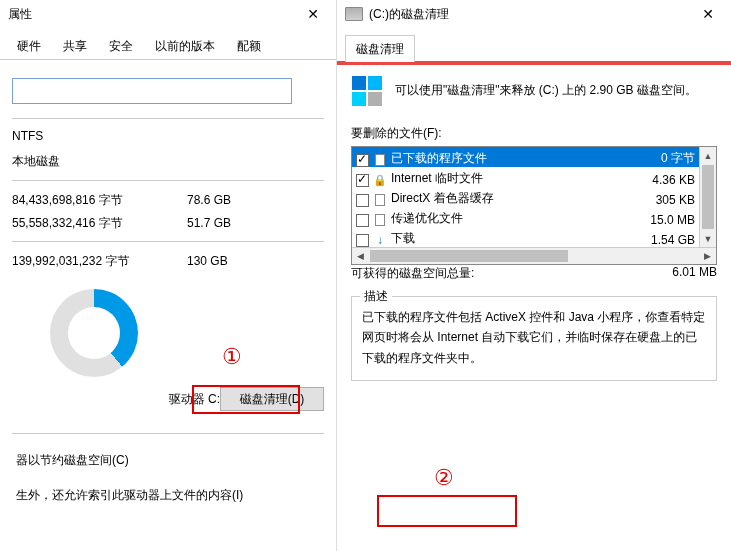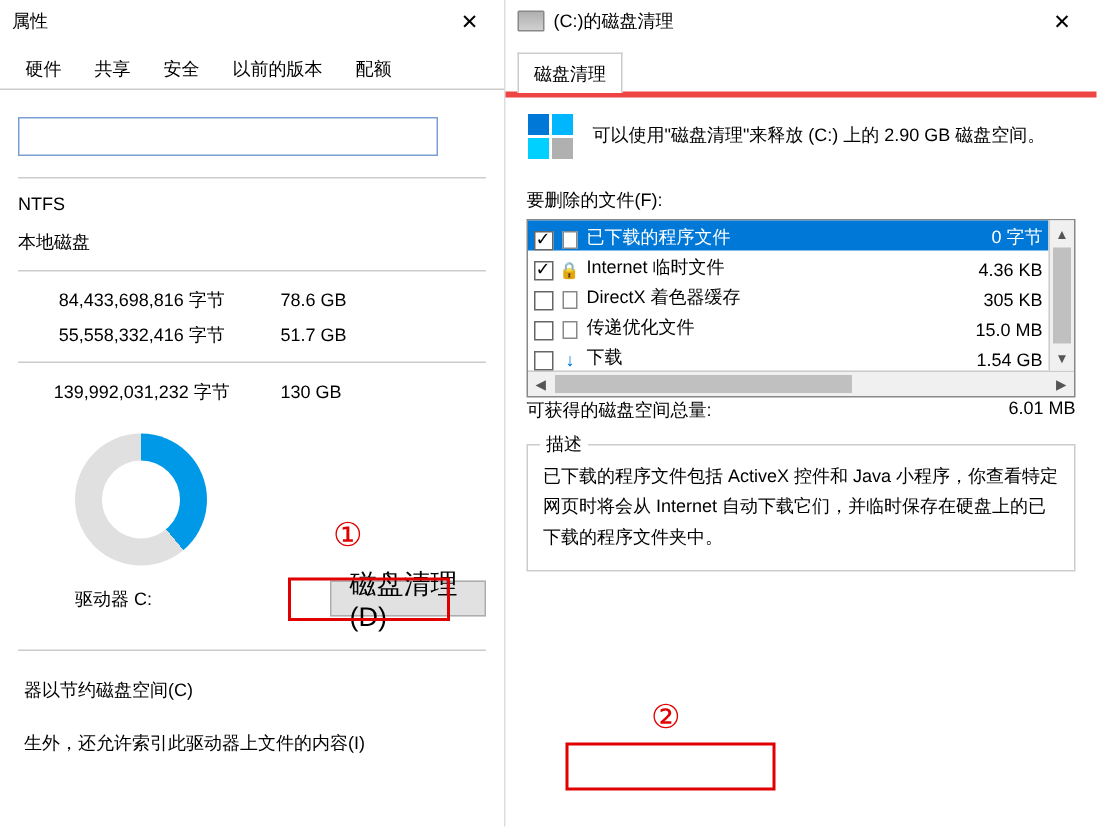--- a/index.html
+++ b/index.html
@@ -20,34 +20,34 @@
   .titlebar .title { flex: 1; font-size: 12px; }
   .titlebar .close { width: 30px; text-align: center; font-size: 14px; cursor: default; }
   .drive-icon { width: 18px; height: 14px; margin-right: 6px; background: linear-gradient(#b0b0b0,#d0d0d0); border: 1px solid #888; border-radius: 1px; display: inline-block; position: relative; }
   .tabs { display: flex; padding-left: 6px; border-bottom: 1px solid #ccc; margin-top: 4px; }
   .tab { padding: 5px 10px 4px; border: 1px solid transparent; border-bottom: none; cursor: default; font-size: 12px; }
   .tab.active { border-color: #ccc; background: #fff; position: relative; top: 1px; }
   .content { padding: 10px 12px; }
   .textbox { width: 280px; height: 26px; border: 1px solid #7a9fd4; margin: 8px 0 14px; }
   .hr { border-top: 1px solid #ccc; margin: 6px 0 8px; }
   .row { display: flex; align-items: baseline; padding: 3px 0; }
-  .row .c1 { width: 175px; text-align: center; padding-right: 10px; }
+  .row .c1 { width: 175px; text-align: left; padding-right: 10px; }
   .row .c2 { width: 60px; text-align: left; }
   .donut {
     width: 88px; height: 88px; border-radius: 50%;
     background: conic-gradient(#0099e8 0 140deg, #e0e0e0 140deg 360deg);
     display: flex; align-items: center; justify-content: center; margin: 16px 0 10px 38px;
   }
   .donut::after { content: ""; width: 52px; height: 52px; background: #fff; border-radius: 50%; }
   .btn {
     display: inline-flex; align-items: center; justify-content: center;
     height: 24px; padding: 0 12px; border: 1px solid #adadad;
-    background: #e1e1e1; cursor: default; font-size: 18px;
-  }
-  .drive-row { display: flex; align-items: center; }
+    background: #e1e1e1; cursor: default; font-size: 12px;
+  }
+  .drive-row { display: flex; align-items: center; text-align: right; }
   .drive-row .label { flex: 1; }
   .red-box { position: absolute; border: 2px solid #e00000; pointer-events: none; }
   .circled { color: #e00000; font-size: 22px; position: absolute; pointer-events: none; }
   .desc-line { padding: 10px 4px 2px; }
   
   .r-tabs { display: flex; padding-left: 8px; border-bottom: 4px solid #ef4444; margin-top: 6px; }
   .r-content { padding: 10px 14px; position: relative; }
   .info-row { display: flex; align-items: center; }
   .info-icon { width: 32px; height: 32px; margin-right: 12px; display: flex; flex-wrap: wrap; }
   .info-icon span { width: 14px; height: 14px; margin: 1px; }

